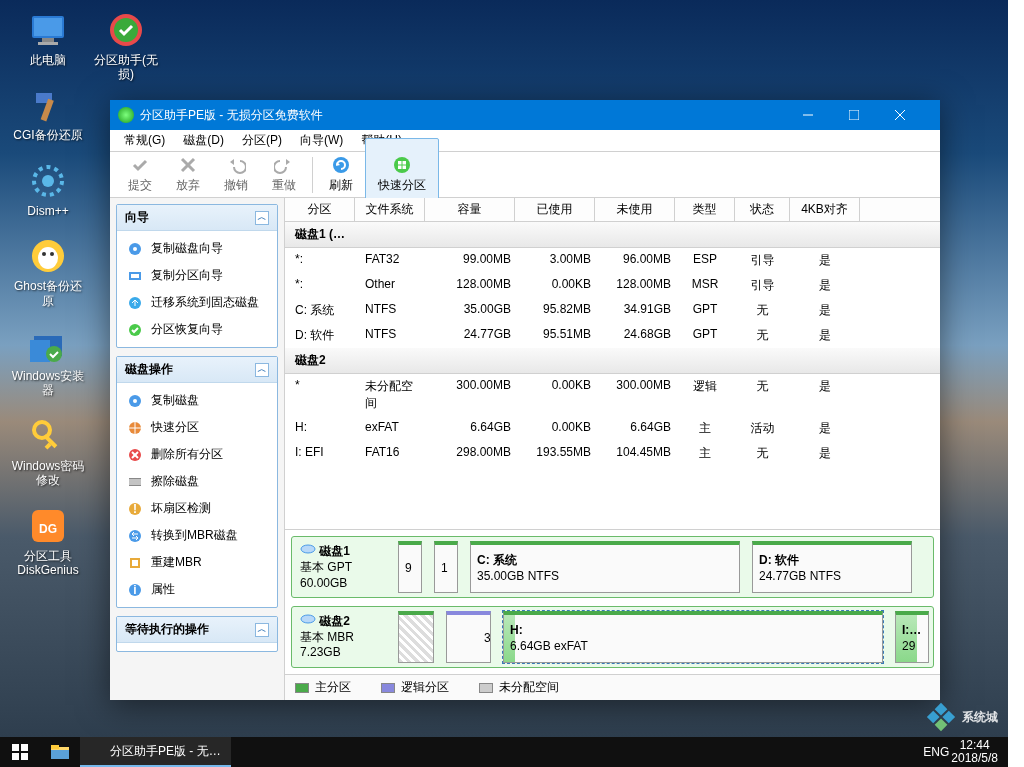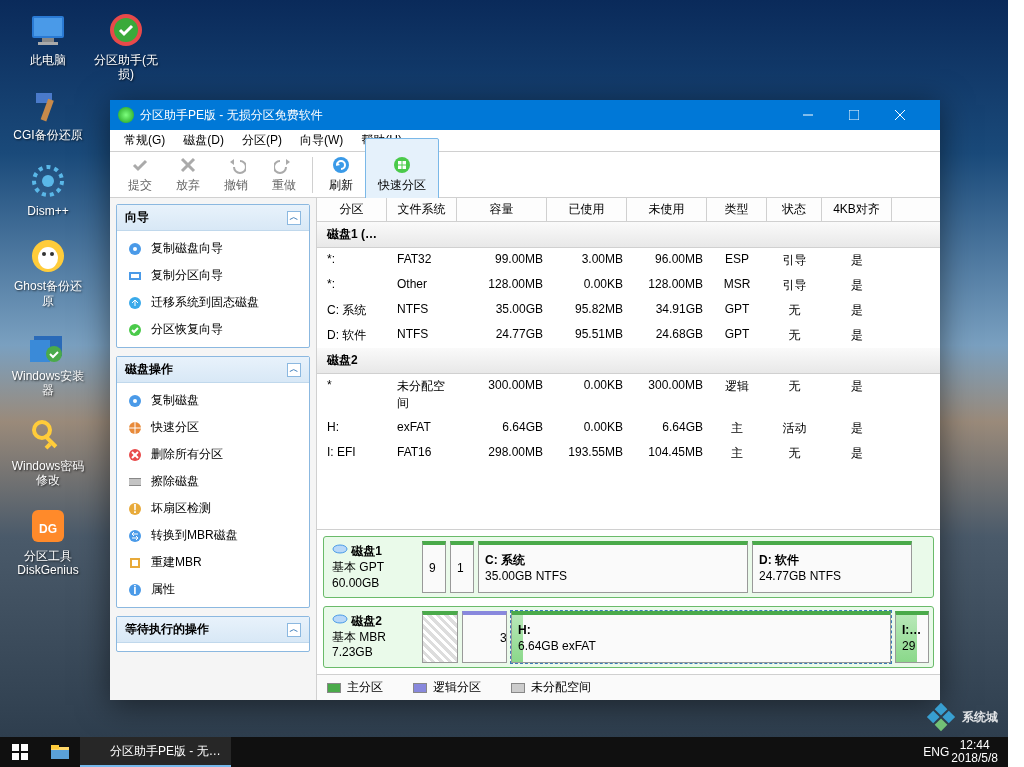--- a/index.html
+++ b/index.html
@@ -35,21 +35,21 @@
 .main{flex:1;display:flex;flex-direction:column;border-left:1px solid #d0d0d0}
 .grid-head{display:flex;border-bottom:1px solid #d0d0d0;background:#fdfdfd}
 .gh{padding:3px 4px;border-right:1px solid #d0d0d0;text-align:center}
 .grid-body{flex:1;overflow:auto}
 .disk-header{background:linear-gradient(#fafafa,#e8e8e8);padding:4px 10px;font-weight:bold;border-bottom:1px solid #d0d0d0}
 .row{display:flex;padding:4px 0}
 .rc{padding:0 4px;text-align:right}
 .rc.l{text-align:left;padding-left:10px}
 .rc.c{text-align:center}
 .diskmap{padding:6px;border-top:1px solid #d0d0d0;display:flex;flex-direction:column;gap:8px}
-.dmap{display:flex;gap:4px;border:1px solid #6abb6a;padding:4px;border-radius:3px;background:#eafaea}
+.dmap{display:flex;gap:12px;border:1px solid #6abb6a;padding:4px;border-radius:3px;background:#eafaea}
 .dminfo{width:90px;padding:2px 4px;line-height:1.3}
 .dmseg{border:1px solid #999;padding:2px 6px;background:#fafafa;display:flex;flex-direction:column;justify-content:center;line-height:1.3;position:relative;overflow:hidden}
 .dmseg.primary{border-top:4px solid #4aaa4a}
 .dmseg.logical{border-top:4px solid #8888dd}
 .dmseg .fill{position:absolute;top:0;left:0;bottom:0;background:linear-gradient(#b8e8b8,#8ad88a);z-index:0}
 .dmseg span{position:relative;z-index:1}
 .dmseg.sel{outline:1px dashed #3a7ab8}
 .legend{display:flex;gap:30px;padding:4px 10px;border-top:1px solid #d0d0d0;background:#fafafa}
 .leg{display:flex;align-items:center;gap:6px}
 .leg .sw{width:14px;height:10px;border:1px solid #888}

